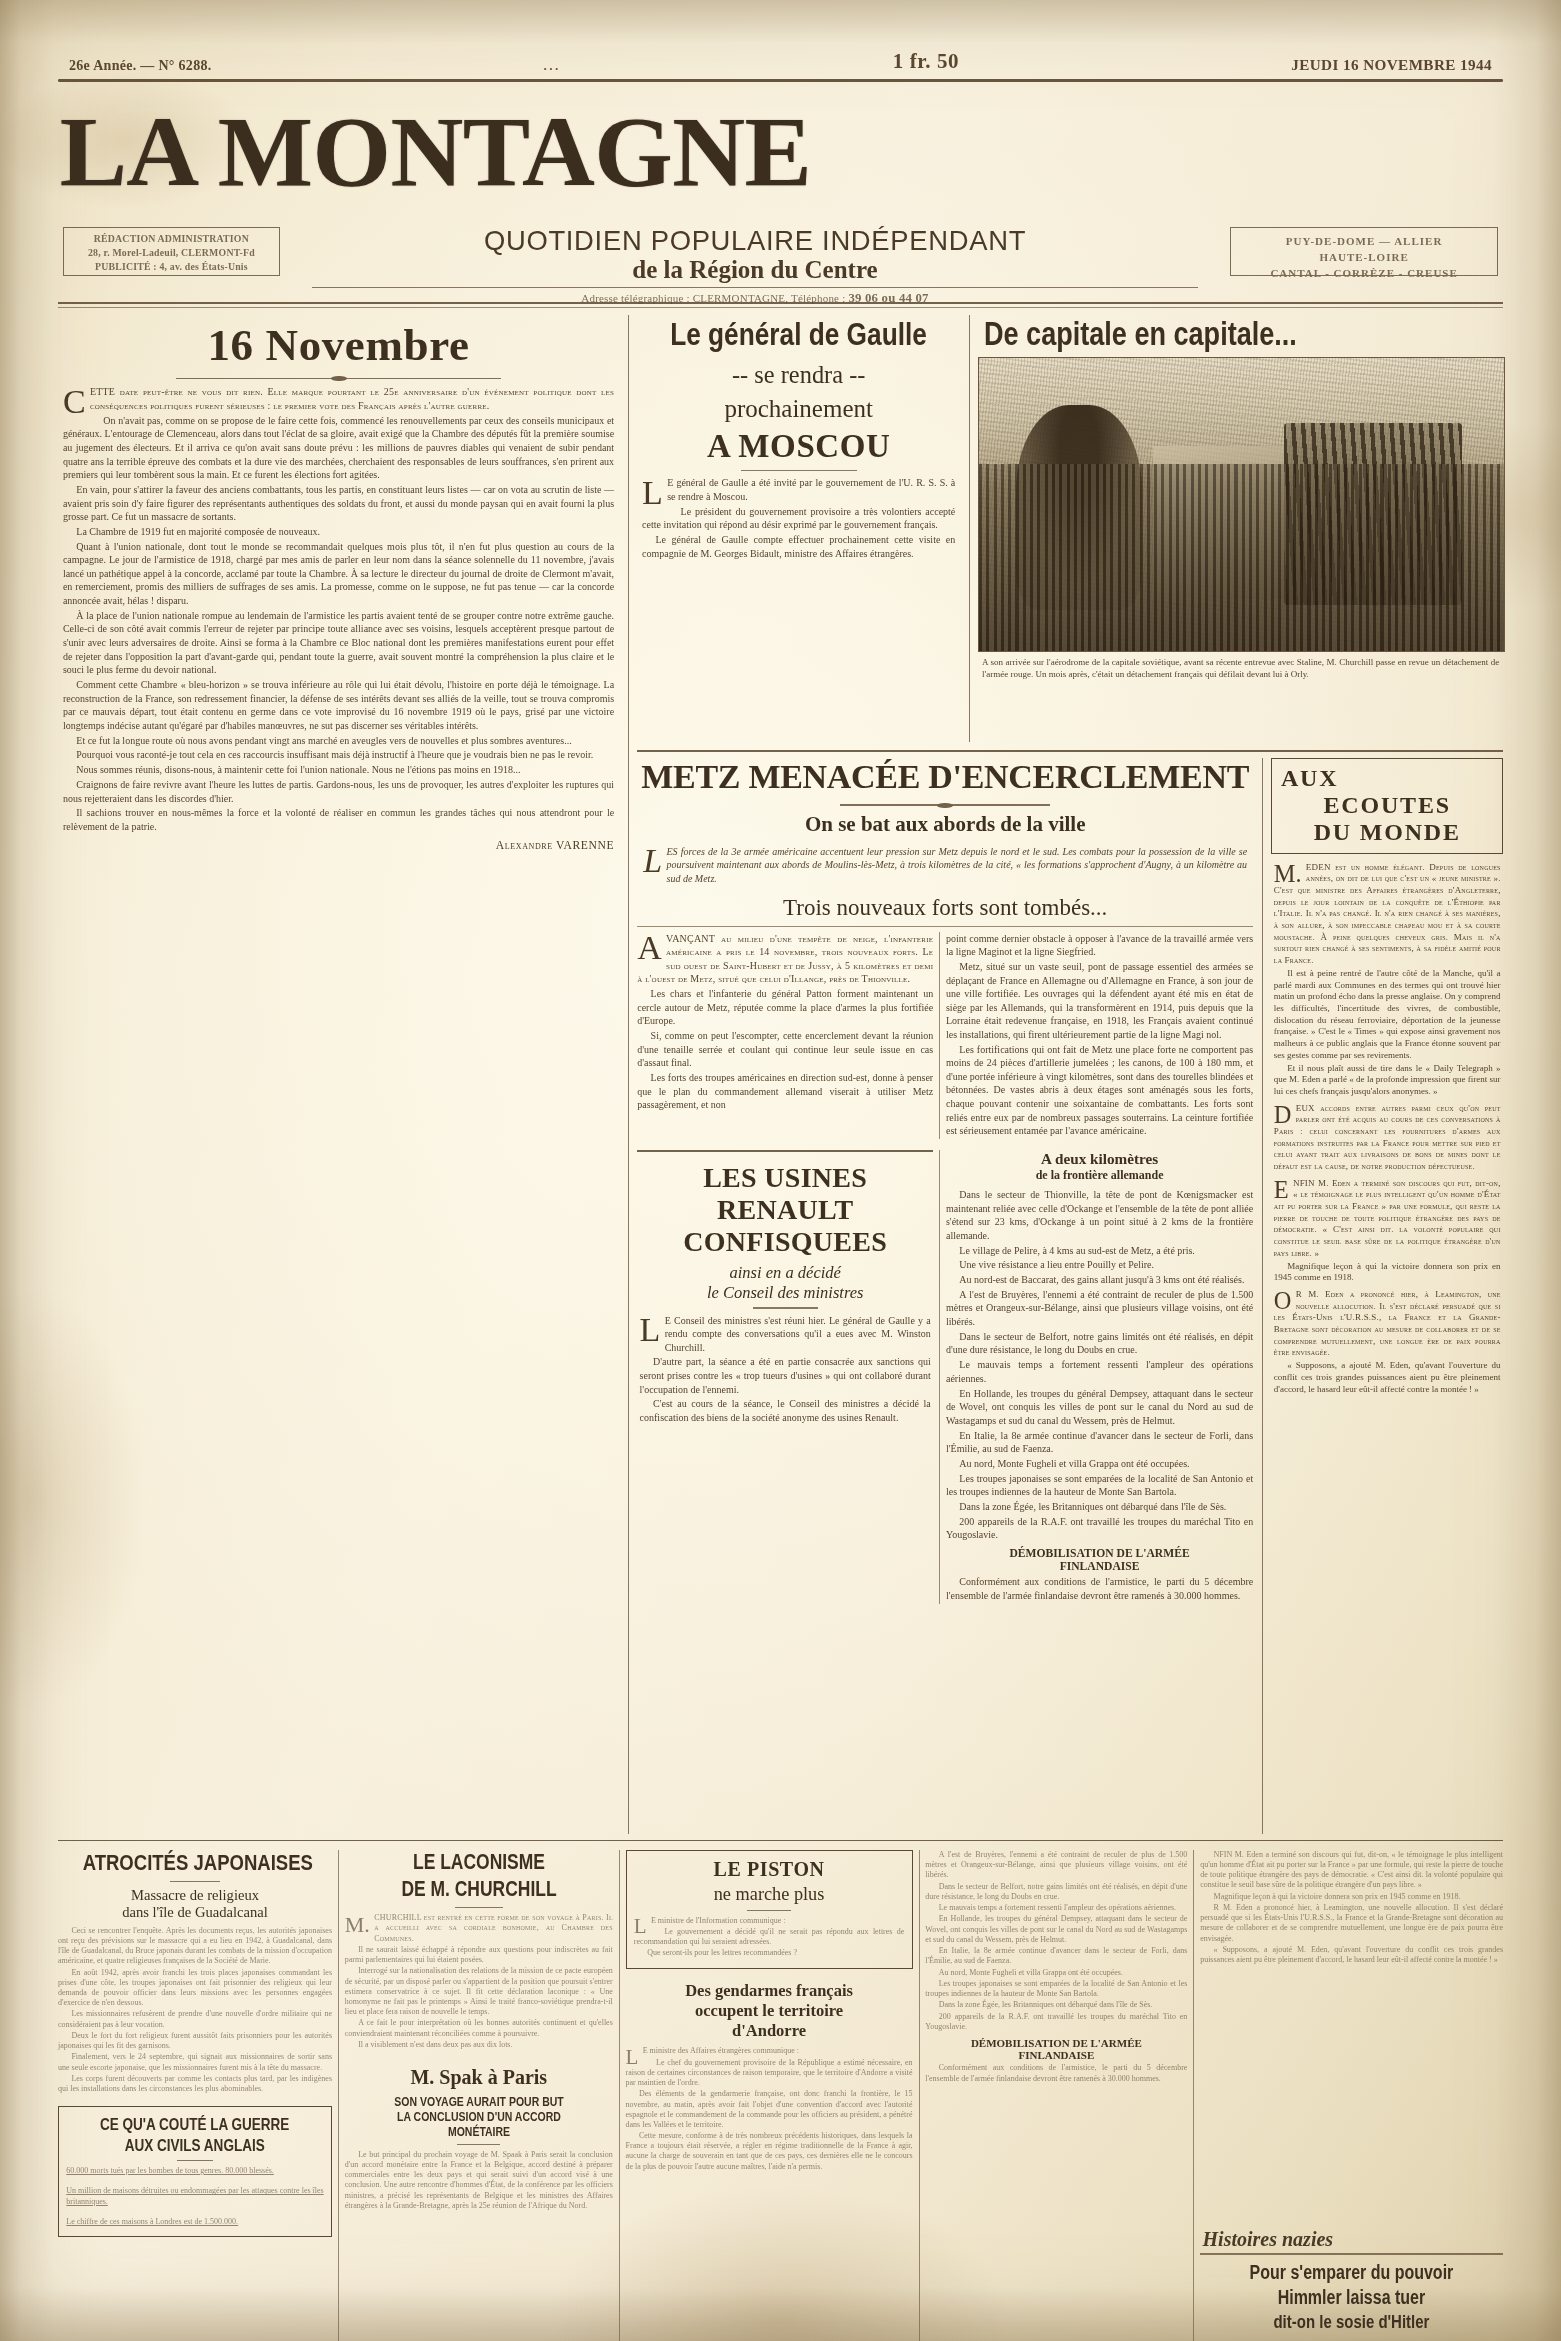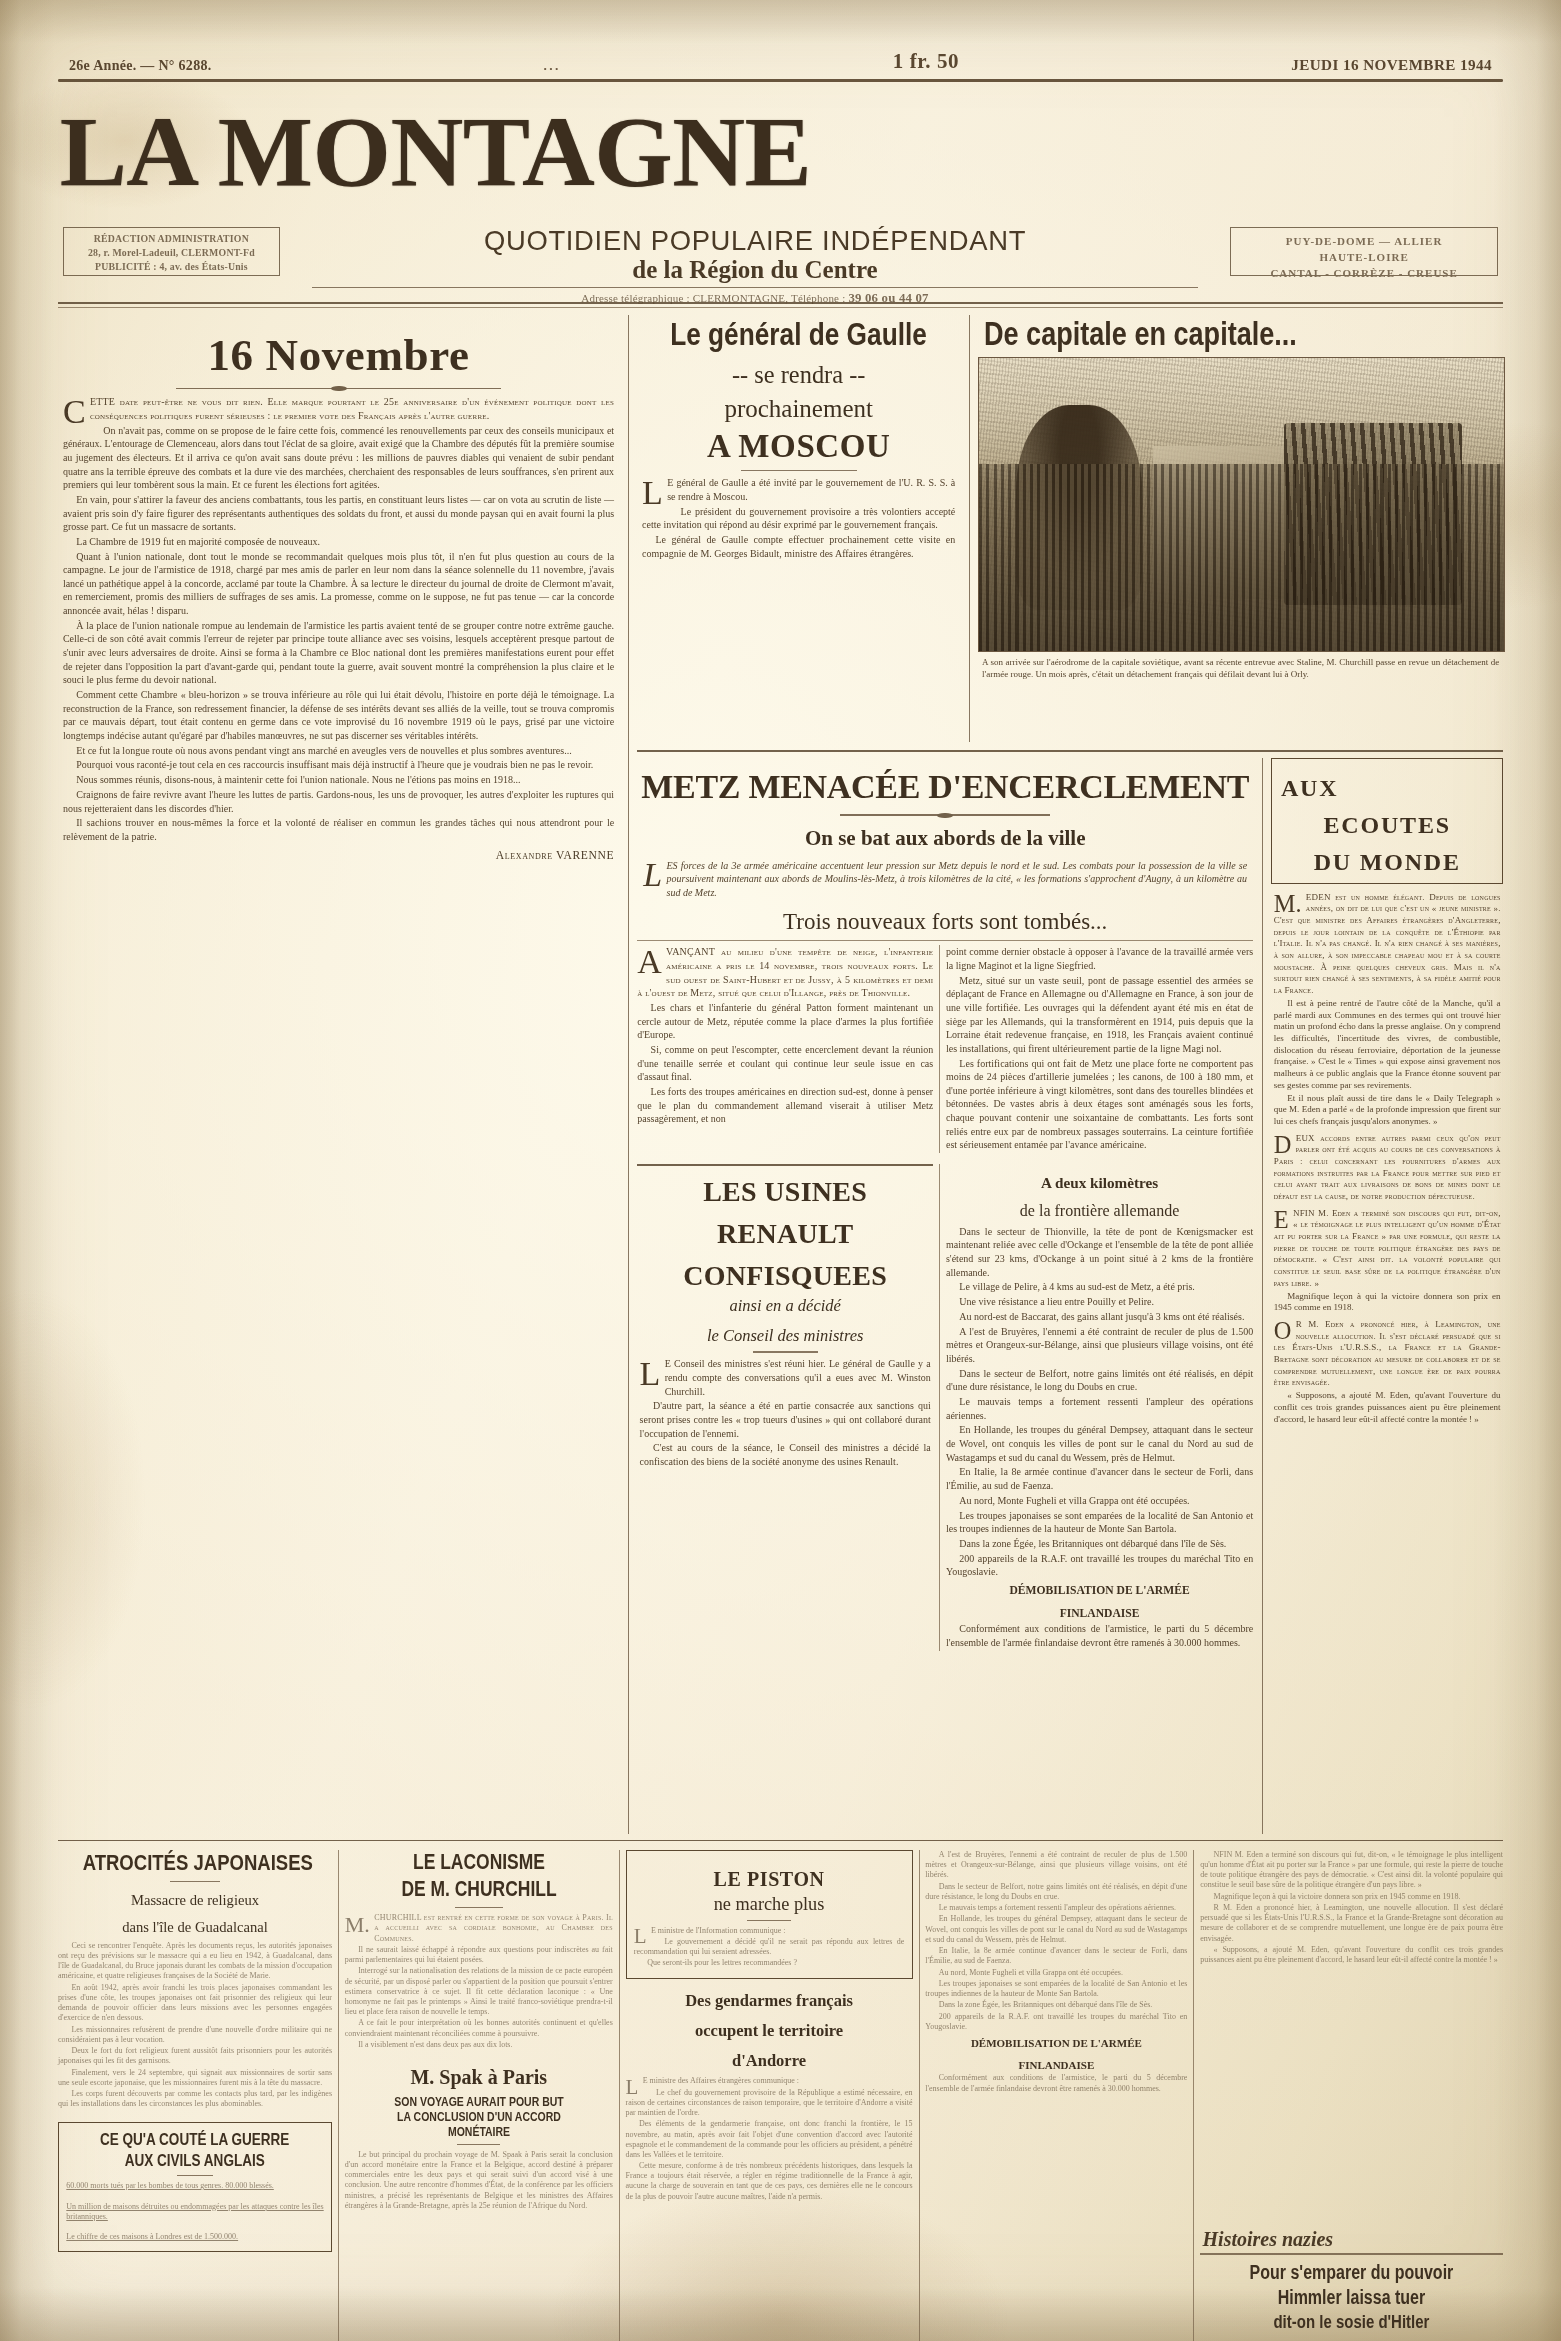--- a/index.html
+++ b/index.html
@@ -166,21 +166,20 @@
   
   .colA { width:561px; }      
   .colB { width:323px; }      
 
   
   .h-bigserif{
     font-family:"Liberation Serif", serif;
     font-weight:bold;
     color:#3e3020;
     text-align:center;
-    margin-top:10px;
   }
   .h-cond{
     font-family:"Liberation Sans", sans-serif;
     font-weight:bold;
     color:#3e3020;
     transform:scaleX(0.82);
     transform-origin:center;
     white-space:nowrap;
   }
   .orn{
@@ -458,21 +457,21 @@
                 </p>
                 <p>D'autre part, la séance a été en partie consacrée aux sanctions qui seront prises contre les « trop tueurs d'usines » qui ont collaboré durant l'occupation de l'ennemi.</p>
                 <p>C'est au cours de la séance, le Conseil des ministres a décidé la confiscation des biens de la société anonyme des usines Renault.</p>
               </div>
             </div>
 
             <div class="vrule-s"></div>
 
             <div style="flex:1;">
               <div class="h-bigserif" style="font-size:15.2px; font-weight:bold;">A deux kilomètres</div>
-              <div class="h-bigserif" style="font-size:16px; font-weight:normal;">de la frontière allemande</div>
+              <div class="h-bigserif" style="font-size:12px; font-weight:bold;">de la frontière allemande</div>
               <div class="body blur1 mt8">
                 <p>Dans le secteur de Thionville, la tête de pont de Kœnigsmacker est maintenant reliée avec celle d'Ockange et l'ensemble de la tête de pont alliée s'étend sur 23 kms, d'Ockange à un point situé à 2 kms de la frontière allemande.</p>
                 <p>Le village de Pelire, à 4 kms au sud-est de Metz, a été pris.</p>
                 <p>Une vive résistance a lieu entre Pouilly et Pelire.</p>
                 <p>Au nord-est de Baccarat, des gains allant jusqu'à 3 kms ont été réalisés.</p>
                 <p>A l'est de Bruyères, l'ennemi a été contraint de reculer de plus de 1.500 mètres et Orangeux-sur-Bélange, ainsi que plusieurs village voisins, ont été libérés.</p>
                 <p>Dans le secteur de Belfort, notre gains limités ont été réalisés, en dépit d'une dure résistance, le long du Doubs en crue.</p>
                 <p>Le mauvais temps a fortement ressenti l'ampleur des opérations aériennes.</p>
                 <p>En Hollande, les troupes du général Dempsey, attaquant dans le secteur de Wovel, ont conquis les villes de pont sur le canal du Nord au sud de Wastagamps et sud du canal du Wessem, près de Helmut.</p>
                 <p>En Italie, la 8e armée continue d'avancer dans le secteur de Forli, dans l'Émilie, au sud de Faenza.</p>

